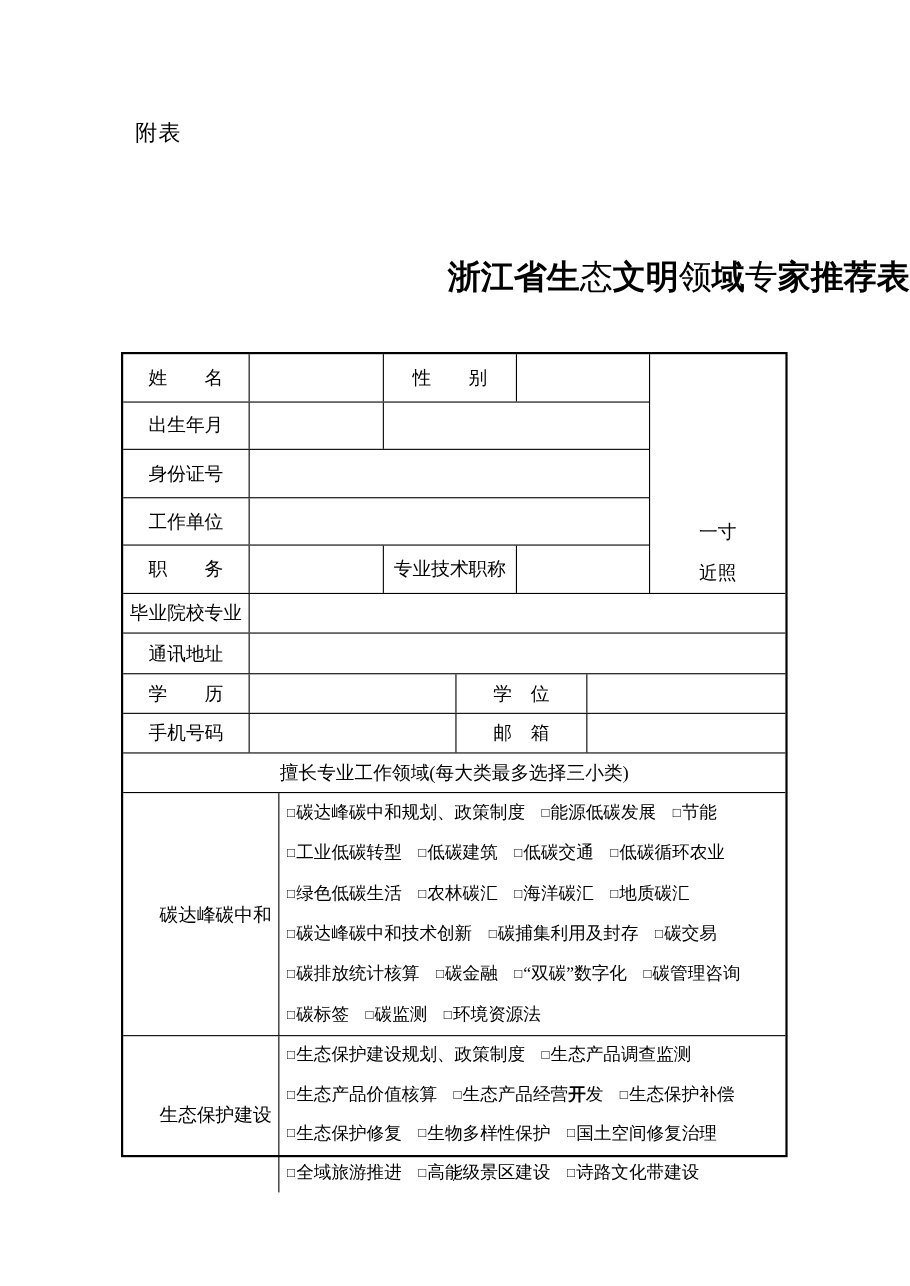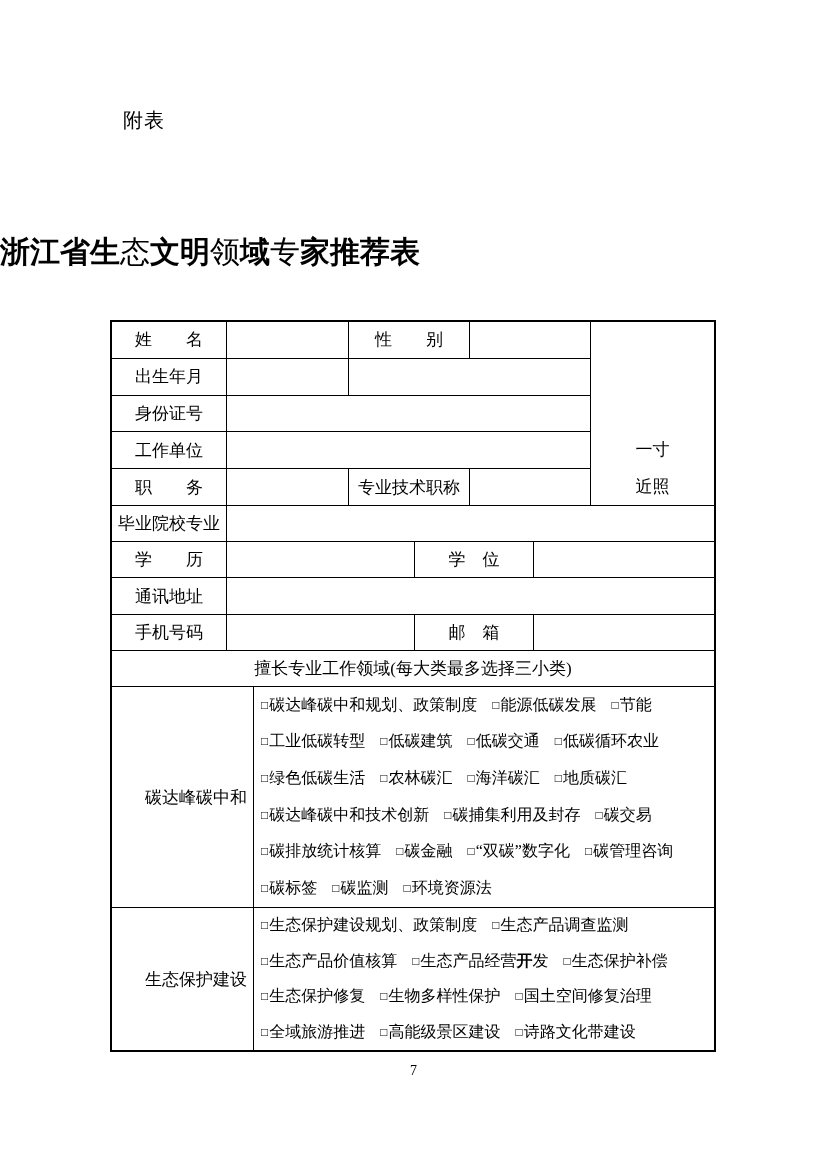--- a/index.html
+++ b/index.html
@@ -1,32 +1,32 @@
 <!DOCTYPE html>
 <html><head>
 <meta charset="utf-8">
 <style>
   html,body{margin:0;padding:0;background:#fff;}
   .page{position:relative;width:827px;height:1169px;background:#ffffff;overflow:hidden;
         font-family:"Liberation Serif","DejaVu Serif",serif;color:#000000;}
   .attach{position:absolute;left:123px;top:107px;font-size:20px;letter-spacing:1px;}
-  .title{position:absolute;left:0;top:212px;width:827px;text-align:left;font-size:30px;
+  .title{position:absolute;left:0;top:212px;width:827px;text-align:right;font-size:30px;
          white-space:nowrap;}
   .title .b{font-family:"Liberation Sans","DejaVu Sans",sans-serif;font-weight:bold;}
   .title .r{font-weight:normal;}
   *{box-sizing:border-box;}
   .tbl{position:absolute;left:110px;top:320px;width:606px;height:732px;border:2px solid #000;
        font-size:17px;}
   .row{display:flex;border-bottom:1px solid #000;}
   .cell{display:flex;align-items:center;justify-content:center;}
   .lbl{width:115px;border-right:1px solid #000;text-align:center;}
   .inp{border-right:1px solid #000;}
   .inp.last{border-right:none;flex:1;}
   
-  .blockA{display:flex;height:184px;border-bottom:1px solid #000;}
+  .blockA{display:flex;height:218px;border-bottom:1px solid #000;}
   .leftA{width:479px;border-right:1px solid #000;display:flex;flex-direction:column;}
   .leftA .row{flex:1;}
   .leftA .row:last-child{border-bottom:none;}
   .w122{width:122px;}
   .w121{width:121px;border-right:1px solid #000;text-align:center;}
   .photo{flex:1;display:flex;flex-direction:column;align-items:center;justify-content:flex-end;
          line-height:37px;}
   
   .h36{height:36px;}
   .h37{height:37px;}
@@ -90,28 +90,28 @@
       <div class="photo">
         <div>一寸</div>
         <div>近照</div>
       </div>
     </div>
 
     <div class="row h36">
       <div class="cell lbl">毕业院校专业</div>
       <div class="cell inp last"></div>
     </div>
+    <div class="row h37">
+      <div class="cell lbl">通讯地址</div>
+      <div class="cell inp last"></div>
+    </div>
     <div class="row h36">
       <div class="cell lbl">学　　历</div>
       <div class="cell inp w188"></div>
       <div class="cell w119">学　位</div>
-      <div class="cell inp last"></div>
-    </div>
-    <div class="row h37">
-      <div class="cell lbl">通讯地址</div>
       <div class="cell inp last"></div>
     </div>
     <div class="row h36">
       <div class="cell lbl">手机号码</div>
       <div class="cell inp w188"></div>
       <div class="cell w119">邮　箱</div>
       <div class="cell inp last"></div>
     </div>
 
     <div class="sechdr">擅长专业工作领域(每大类最多选择三小类)</div>

